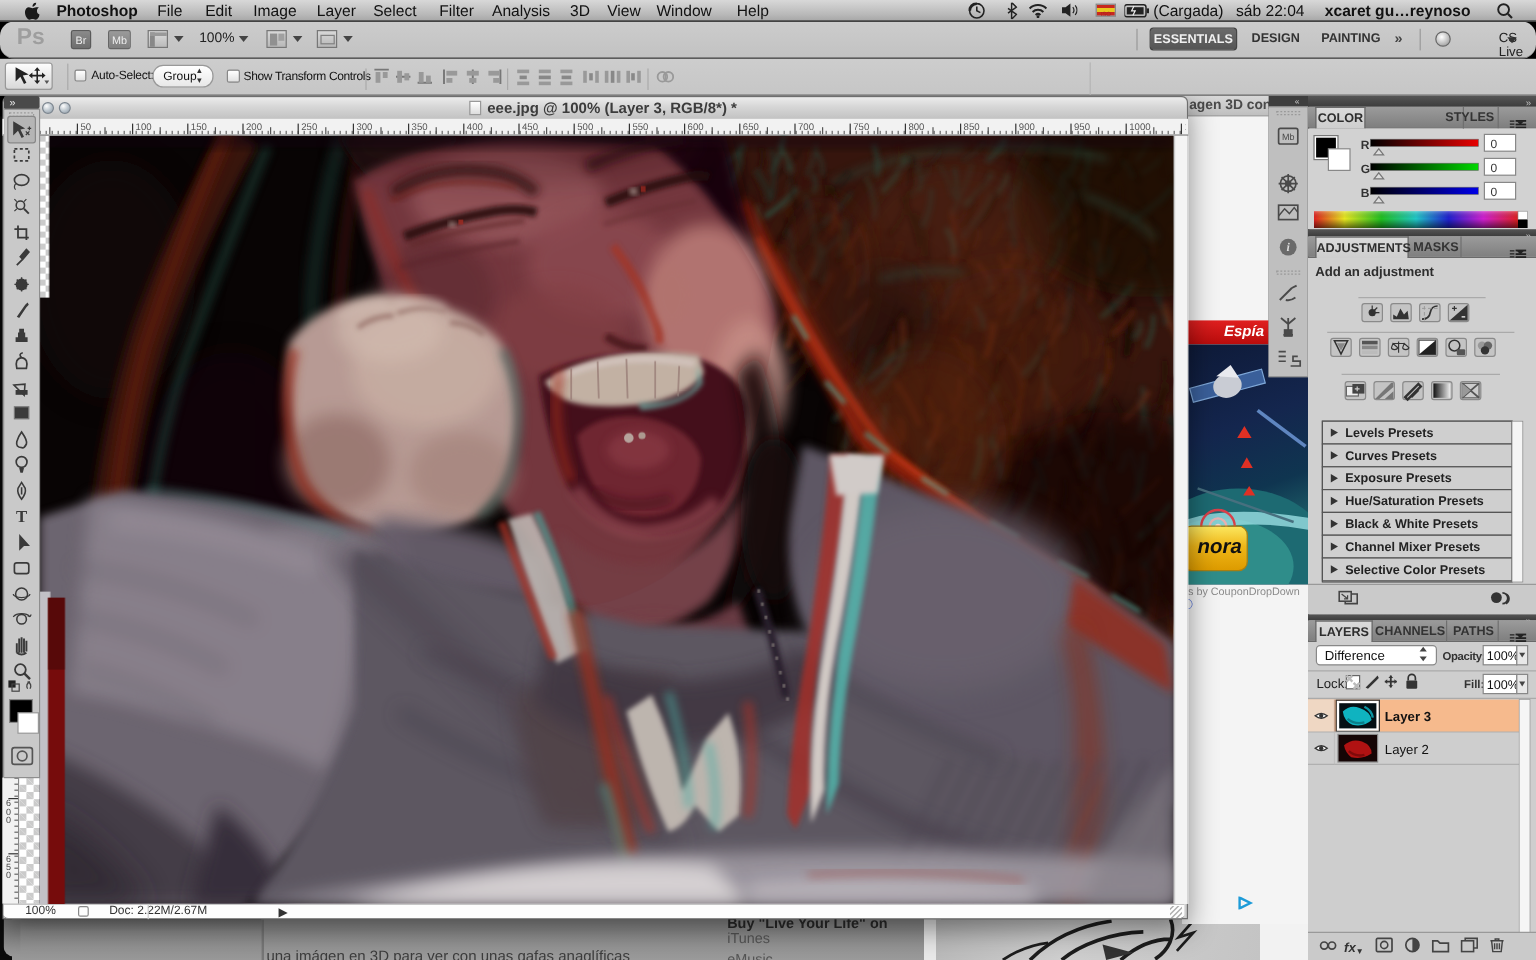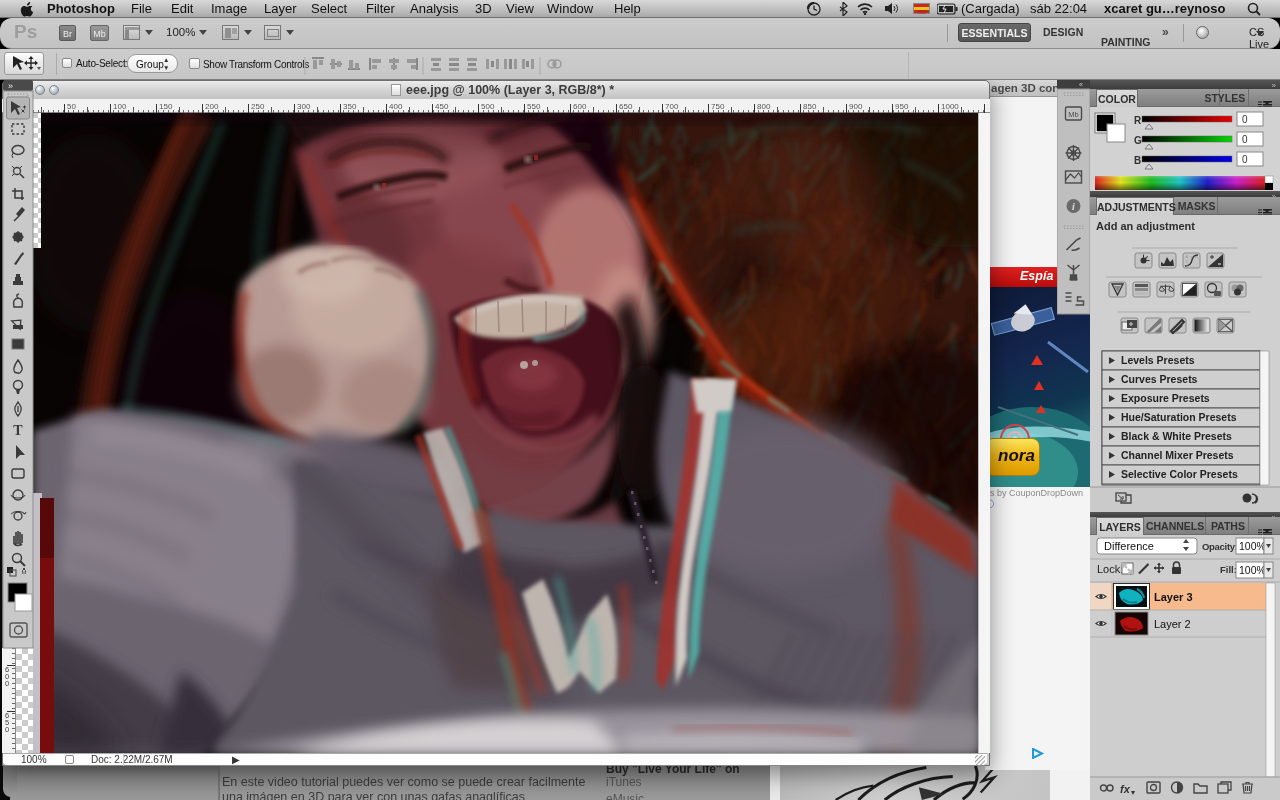--- a/index.html
+++ b/index.html
@@ -5,21 +5,20 @@
 html,body{width:1280px;height:800px;overflow:hidden;background:#000;}
 body{font-family:"Liberation Sans",sans-serif;position:relative;}
 .abs{position:absolute;}
 </style></head><body>
 
 <div class="abs" style="left:0;top:80;width:1280px;height:720px;z-index:0;"></div>
 <div class="abs" style="left:0;top:97px;width:3px;height:699px;z-index:5;background:#0b0b0b;"></div>
 <div class="abs" style="left:3px;top:766px;width:1087px;height:34px;z-index:1;background:linear-gradient(#777,#8d8d8d 30%,#999);">
     <div class="abs" style="left:215px;top:0;width:560px;height:34px;background:linear-gradient(#8a8a8a,#9b9b9b);"></div>
     <div class="abs" style="left:215px;top:0;width:2px;height:34px;background:#777;"></div>
-    <div class="abs" style="left:219px;top:9px;width:480px;color:#3c3c3c;font-size:12.5px;">En este video tutorial puedes ver como se puede crear facilmente</div>
     <div class="abs" style="left:219px;top:24px;width:480px;color:#3c3c3c;font-size:12.5px;">una imágen en 3D para ver con unas gafas anaglíficas</div>
     <div class="abs" style="left:603px;top:-4px;width:160px;color:#2a2a2a;font-weight:bold;font-size:12px;">Buy "Live Your Life" on</div>
     <div class="abs" style="left:603px;top:9px;width:160px;color:#555;font-size:12px;">iTunes</div>
     <div class="abs" style="left:603px;top:26px;width:160px;color:#555;font-size:12px;">eMusic</div>
     <div class="abs" style="left:767px;top:0;width:14px;height:34px;background:#e9e9e9;"></div>
   </div>
 <div class="abs" style="left:780px;top:766px;width:270px;height:34px;z-index:1;background:linear-gradient(100deg,#b9b9b9,#cfcfcf 40%,#c4c4c4);overflow:hidden;"><svg width="270" height="34" viewBox="0 0 270 45">
       <g stroke="#1d1d1d" fill="none" stroke-width="4">
         <path d="M60 45 C 80 25, 110 8, 150 2 M95 45 C 115 28, 150 15, 185 14"></path>
         <path d="M160 45 C 175 32, 195 22, 215 22 M215 0 C 222 18, 212 35, 198 44"></path>
@@ -1542,21 +1541,21 @@
       <div style="position:absolute;left:9px;top:2px;width:5px;height:6px;background:#a0a0a0;"></div>
     </div>
     <div class="abs" style="left:244px;top:12px;width:0;height:0;border-left:4px solid transparent;border-right:4px solid transparent;border-top:5px solid #444;"></div>
     <div class="abs" style="left:264px;top:7px;width:17px;height:15px;border:1px solid #777;background:linear-gradient(#d8d8d8,#b8b8b8);">
       <div style="position:absolute;left:2px;top:3px;width:12px;height:8px;border:1px solid #808080;"></div>
     </div>
     <div class="abs" style="left:286px;top:12px;width:0;height:0;border-left:4px solid transparent;border-right:4px solid transparent;border-top:5px solid #444;"></div>
     <div class="abs" style="left:947px;top:6px;width:1px;height:18px;background:#999;"></div>
     <div class="abs" style="left:958px;top:5px;width:73px;height:19px;background:linear-gradient(#6a6a6a,#555);border:1px solid #444;border-radius:3px;color:#f0f0f0;font-size:10.5px;font-weight:bold;text-align:center;line-height:19px;">ESSENTIALS</div>
     <div class="abs" style="left:1043px;top:5px;color:#333;font-size:10.5px;font-weight:bold;line-height:19px;">DESIGN</div>
-    <div class="abs" style="left:1101px;top:15px;color:#333;font-size:10.5px;font-weight:bold;line-height:19px;">PAINTING</div>
+    <div class="abs" style="left:1101px;top:5px;color:#333;font-size:10.5px;font-weight:bold;line-height:19px;">PAINTING</div>
     <div class="abs" style="left:1162px;top:5px;color:#444;font-size:12px;font-weight:bold;line-height:19px;">»</div>
     <div class="abs" style="left:1183px;top:6px;width:1px;height:18px;background:#999;"></div>
     <div class="abs" style="left:1196px;top:8px;width:13px;height:13px;border-radius:50%;background:radial-gradient(circle at 40% 35%,#fff,#bbb 60%,#888);border:1.5px solid #666;"></div>
     <div class="abs" style="left:1249px;top:8px;color:#222;font-size:11px;">CS Live</div>
     <div class="abs" style="left:1256px;top:13px;width:0;height:0;border-left:4px solid transparent;border-right:4px solid transparent;border-top:5px solid #333;"></div>
   </div>
 <div class="abs" style="left:0;top:49px;width:1280px;height:31px;z-index:30;background:linear-gradient(#cdcdcd,#c6c6c6);border-bottom:1px solid #7e7e7e;">
     <div class="abs" style="left:4px;top:3px;width:40px;height:23px;background:linear-gradient(#fdfdfd,#d8d8d8);border:1px solid #999;border-radius:3px;"><svg width="38" height="21">
         <path d="M8 3 L8 15 L12 11 L15 17 L17 16 L14 10 L19 9 Z" fill="#222"></path>
         <g stroke="#222" stroke-width="1.3">

